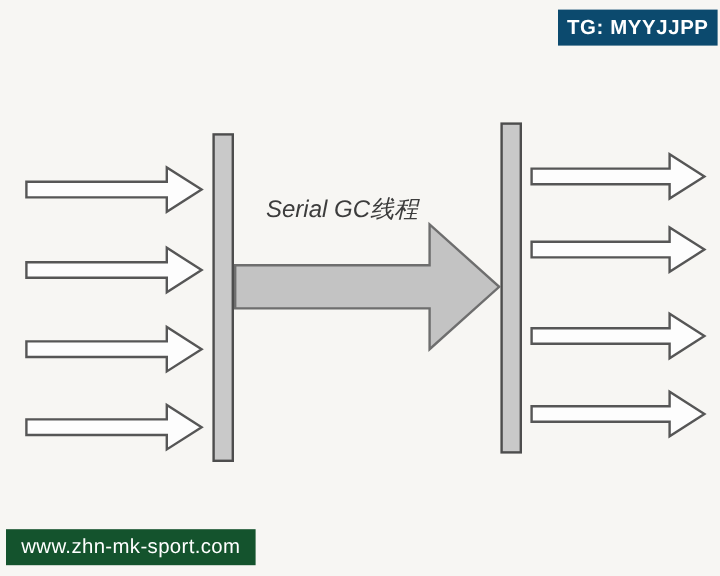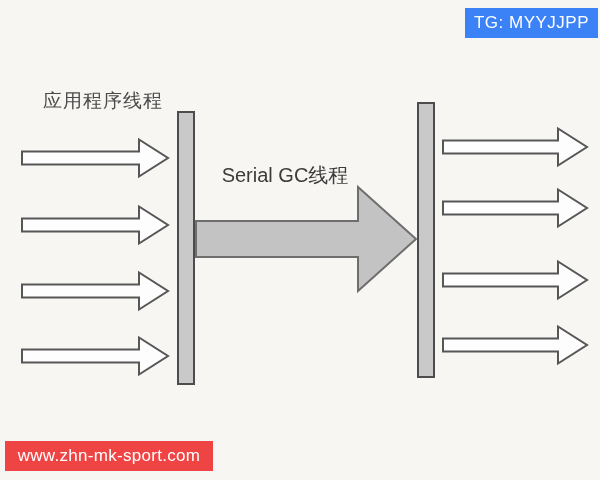--- a/index.html
+++ b/index.html
@@ -35,20 +35,21 @@
   .app-threads-label{
     position:absolute;left:43px;top:88px;
     font-size:19px;color:#4a4a4a;
     letter-spacing:1px;white-space:nowrap;
   }
   .gc-caption{
     position:absolute;left:190px;top:162px;width:190px;
     text-align:center;
     font-size:20px;line-height:26px;color:#3c3c3c;
     white-space:nowrap;
+    font-style:italic;
   }
 </style>
 </head>
 <body>
 
 <div class="stage" style="background: rgb(247, 246, 243);">
 
   <svg class="diagram-svg" id="diagram-svg" viewBox="0 0 600 480" xmlns="http://www.w3.org/2000/svg">
       <rect x="178" y="112" width="16" height="272" fill="#c9c9c9" stroke="#4d4d4d" stroke-width="2"></rect>
       <rect x="418" y="103" width="16" height="274" fill="#c9c9c9" stroke="#4d4d4d" stroke-width="2"></rect>
@@ -56,23 +57,22 @@
       <polygon points="22,151.5 139,151.5 139,139.5 168,158 139,176.5 139,164.5 22,164.5" fill="#fdfdfd" stroke="#565656" stroke-width="2"></polygon>
       <polygon points="22,218.5 139,218.5 139,206.5 168,225 139,243.5 139,231.5 22,231.5" fill="#fdfdfd" stroke="#565656" stroke-width="2"></polygon>
       <polygon points="22,284.5 139,284.5 139,272.5 168,291 139,309.5 139,297.5 22,297.5" fill="#fdfdfd" stroke="#565656" stroke-width="2"></polygon>
       <polygon points="22,349.5 139,349.5 139,337.5 168,356 139,374.5 139,362.5 22,362.5" fill="#fdfdfd" stroke="#565656" stroke-width="2"></polygon>
       <polygon points="443,140.5 558,140.5 558,128.5 587,147 558,165.5 558,153.5 443,153.5" fill="#fdfdfd" stroke="#565656" stroke-width="2"></polygon>
       <polygon points="443,201.5 558,201.5 558,189.5 587,208 558,226.5 558,214.5 443,214.5" fill="#fdfdfd" stroke="#565656" stroke-width="2"></polygon>
       <polygon points="443,273.5 558,273.5 558,261.5 587,280 558,298.5 558,286.5 443,286.5" fill="#fdfdfd" stroke="#565656" stroke-width="2"></polygon>
       <polygon points="443,338.5 558,338.5 558,326.5 587,345 558,363.5 558,351.5 443,351.5" fill="#fdfdfd" stroke="#565656" stroke-width="2"></polygon>
     </svg>
 
-  <div class="app-threads-label">应用程序线程</div>
 
   <div class="gc-caption" style="color: rgb(60, 60, 60);">
     <div>Serial GC线程</div>
   </div>
 
-  <div class="badge top-right" style="background: #3b82f6; color: rgb(255, 255, 255);">TG: MYYJJPP</div>
+  <div class="badge top-right" style="background: #0c4a6e; color: rgb(255, 255, 255); font-weight: bold;">TG: MYYJJPP</div>
 
-  <div class="badge bottom-left" style="background: #ef4444; color: rgb(255, 255, 255);">www.zhn-mk-sport.com</div>
+  <div class="badge bottom-left" style="background: #14532d; color: rgb(255, 255, 255);">www.zhn-mk-sport.com</div>
 
 </div>
 
 </body></html>

